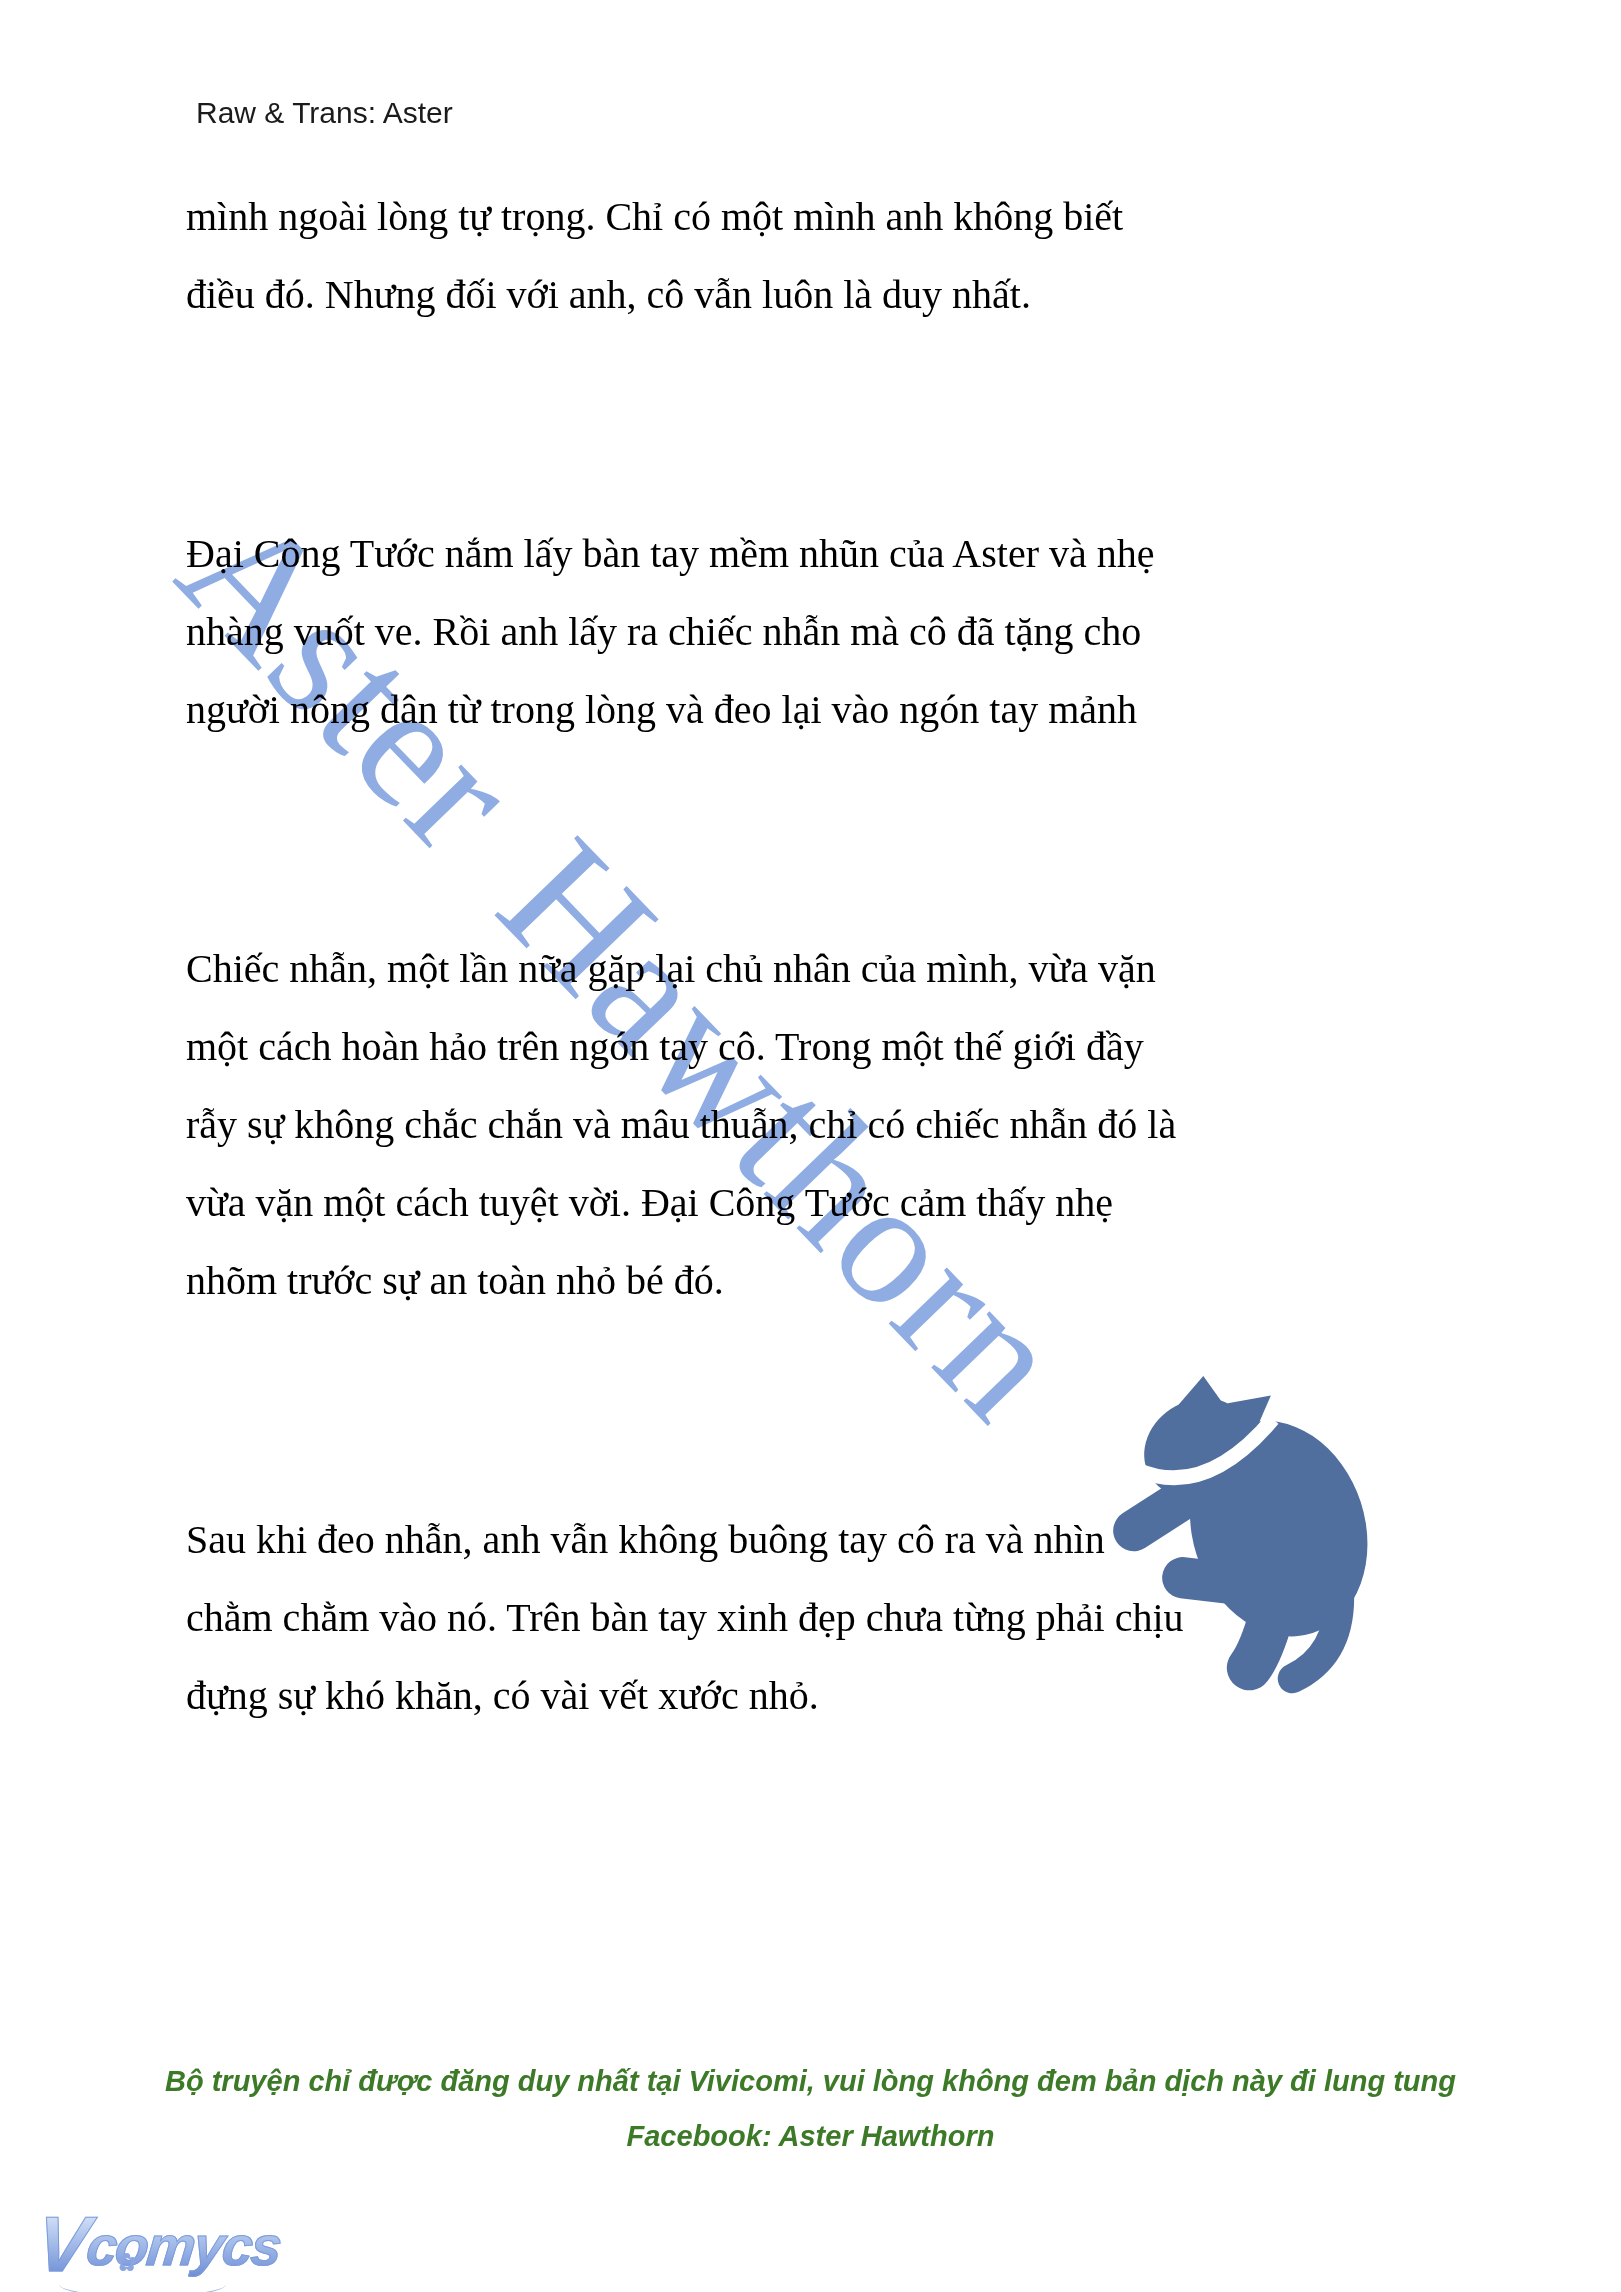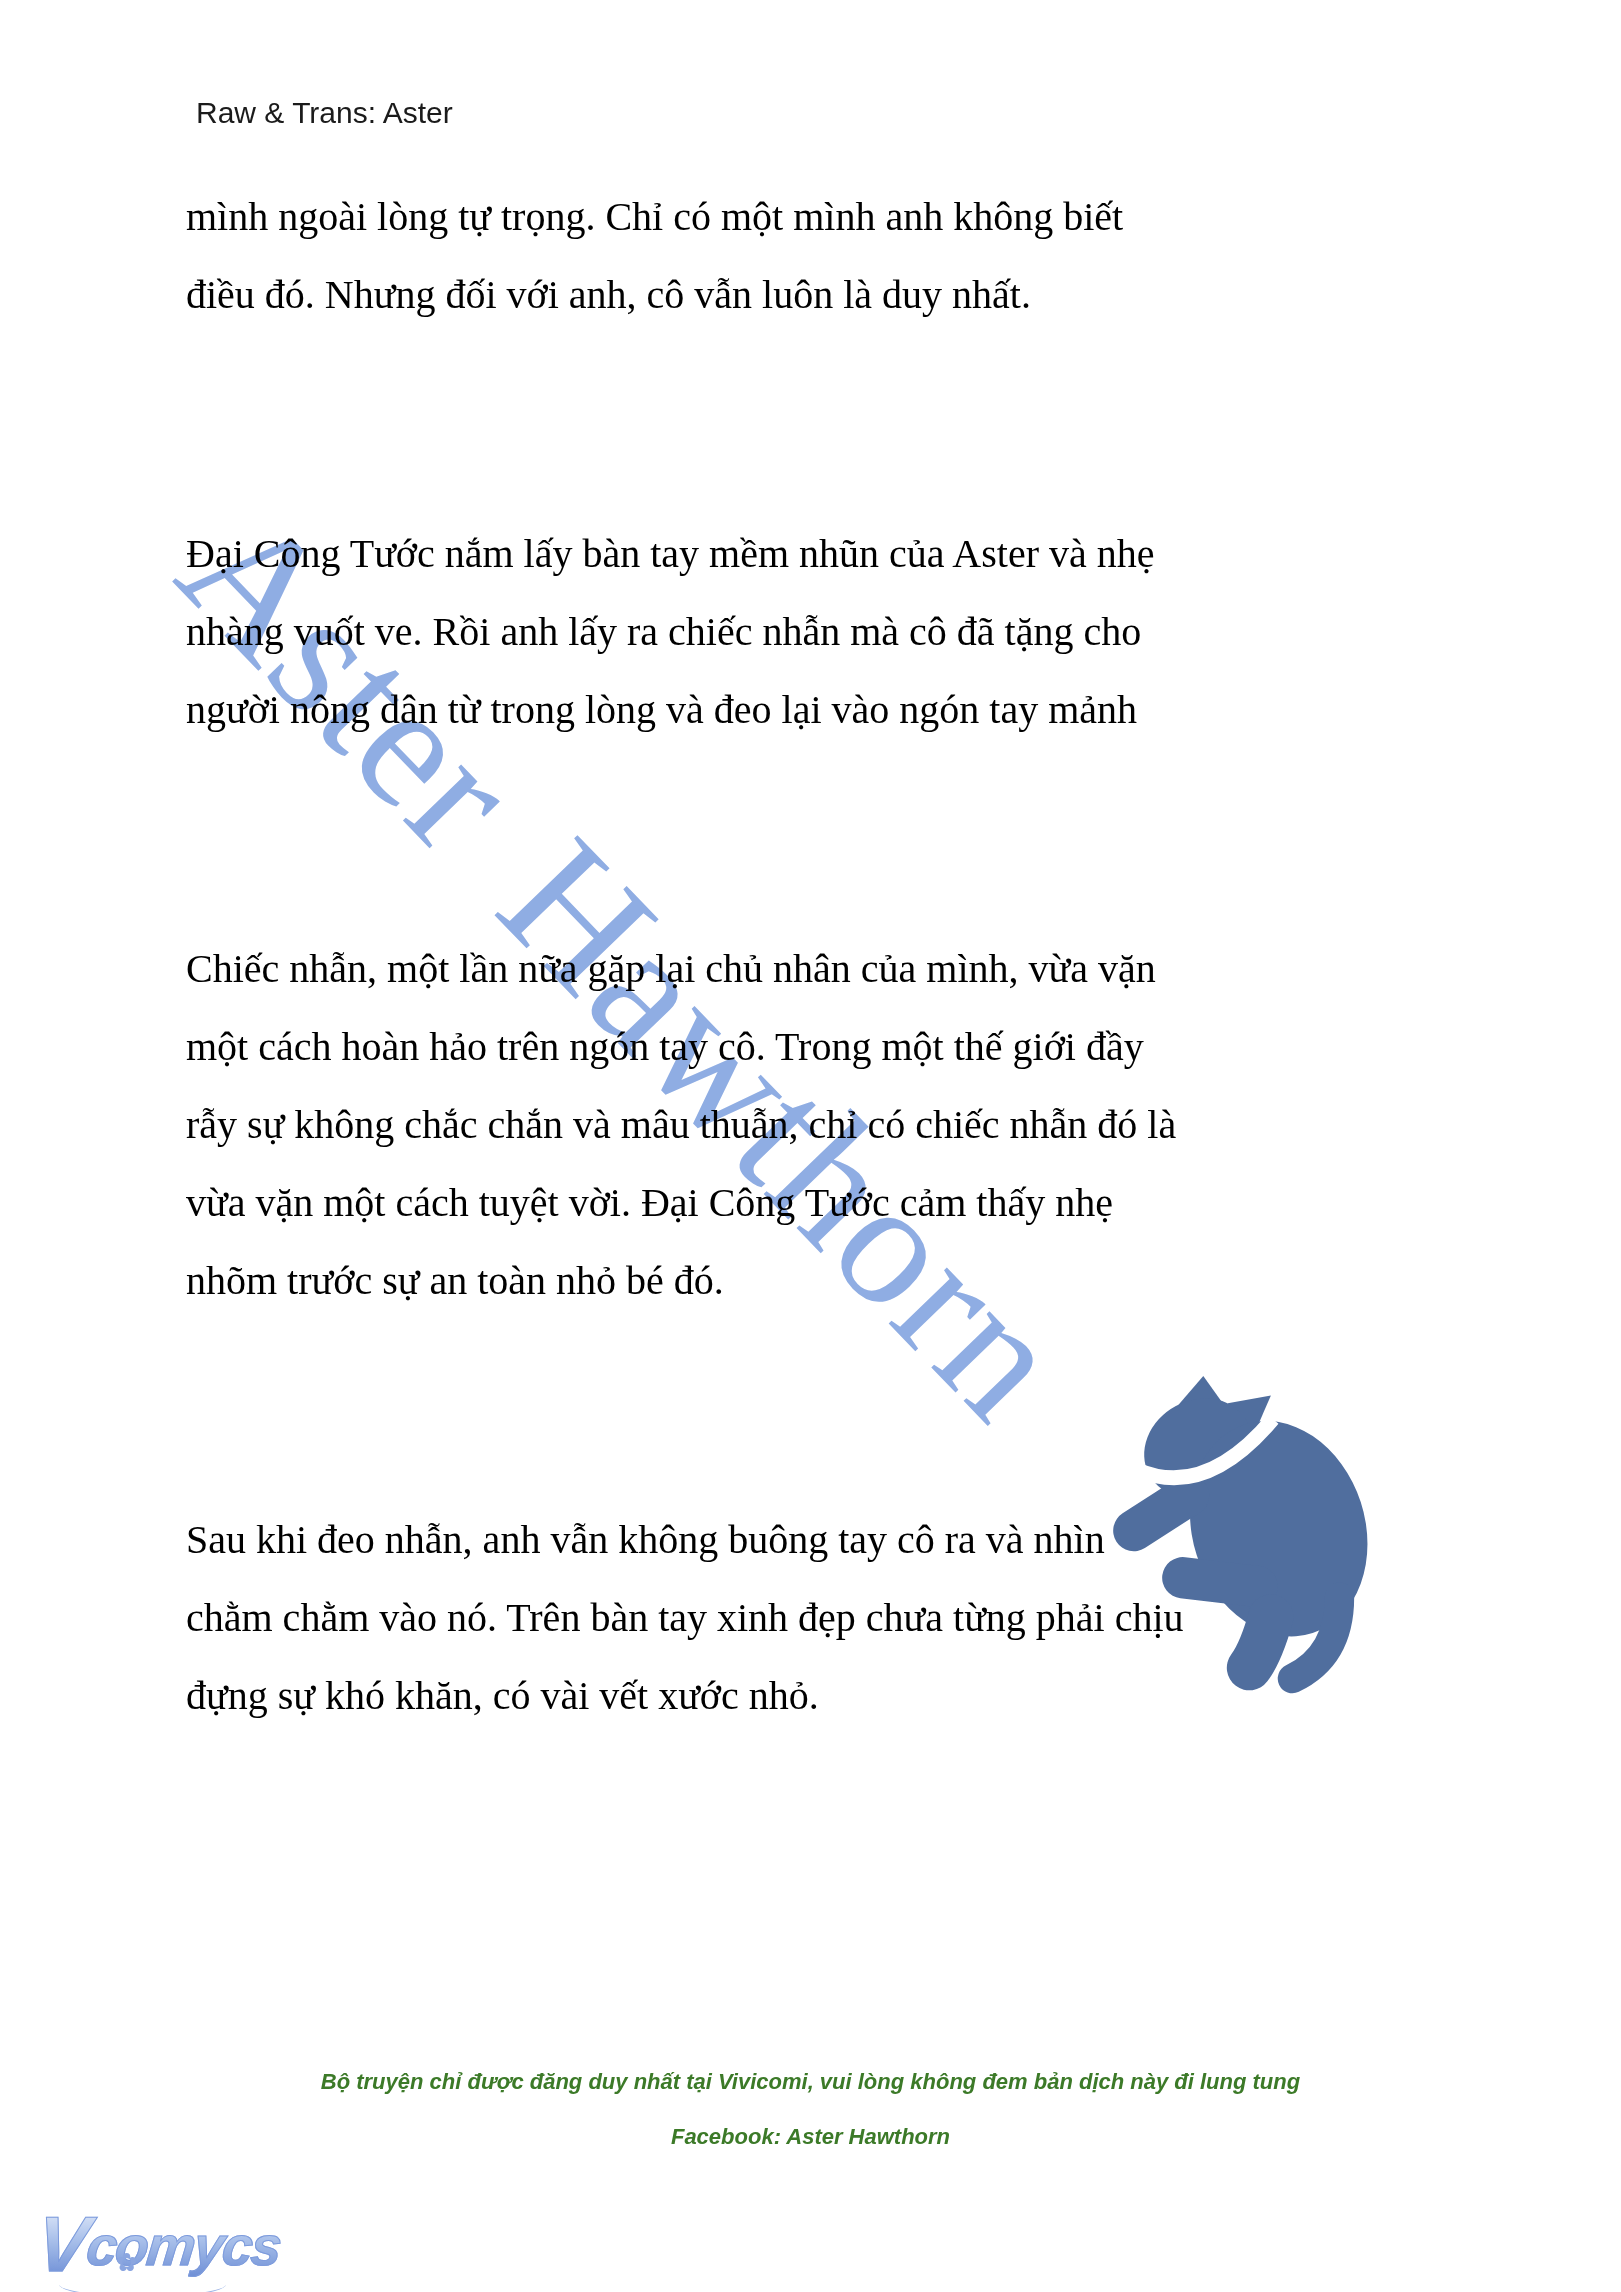--- a/index.html
+++ b/index.html
@@ -64,21 +64,21 @@
     position: absolute;
     left: 0; top: 2054px;
     width: 1621px;
     text-align: center;
     z-index: 2;
   }
   .footer-line {
     font-family: "Liberation Sans", sans-serif;
     font-style: italic;
     font-weight: bold;
-    font-size: 22px;
+    font-size: 29px;
     line-height: 55px;
     color: #3c7a28;
   }
 
   
   .logo {
     position: absolute;
     left: 37px; top: 2199px;
     z-index: 2;
     font-family: "Liberation Sans", sans-serif;

